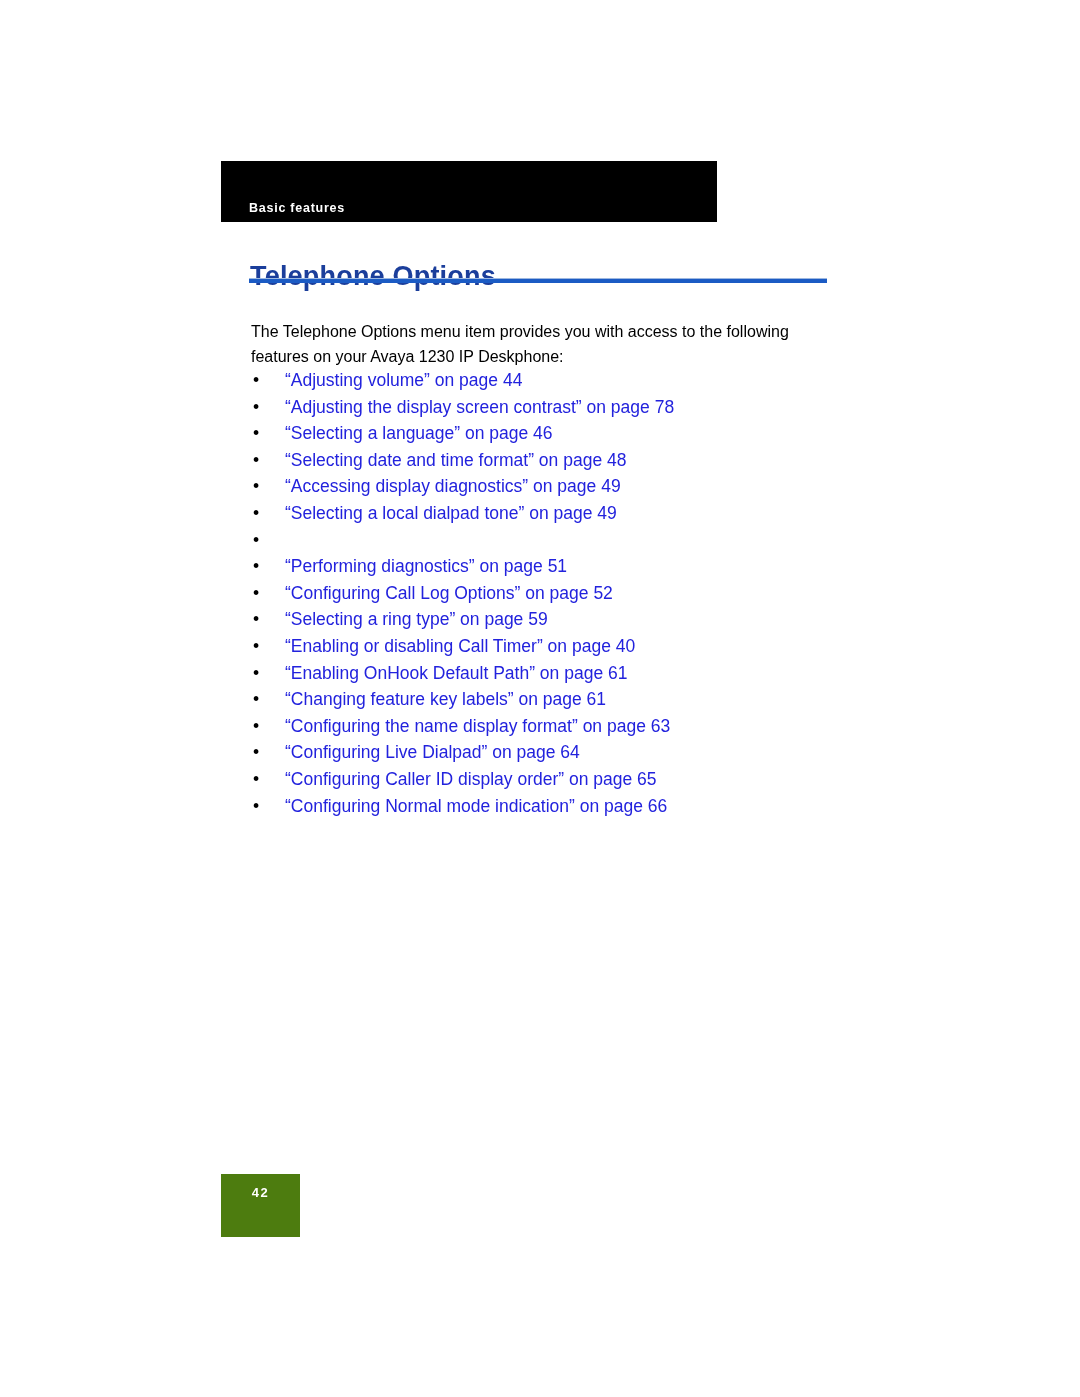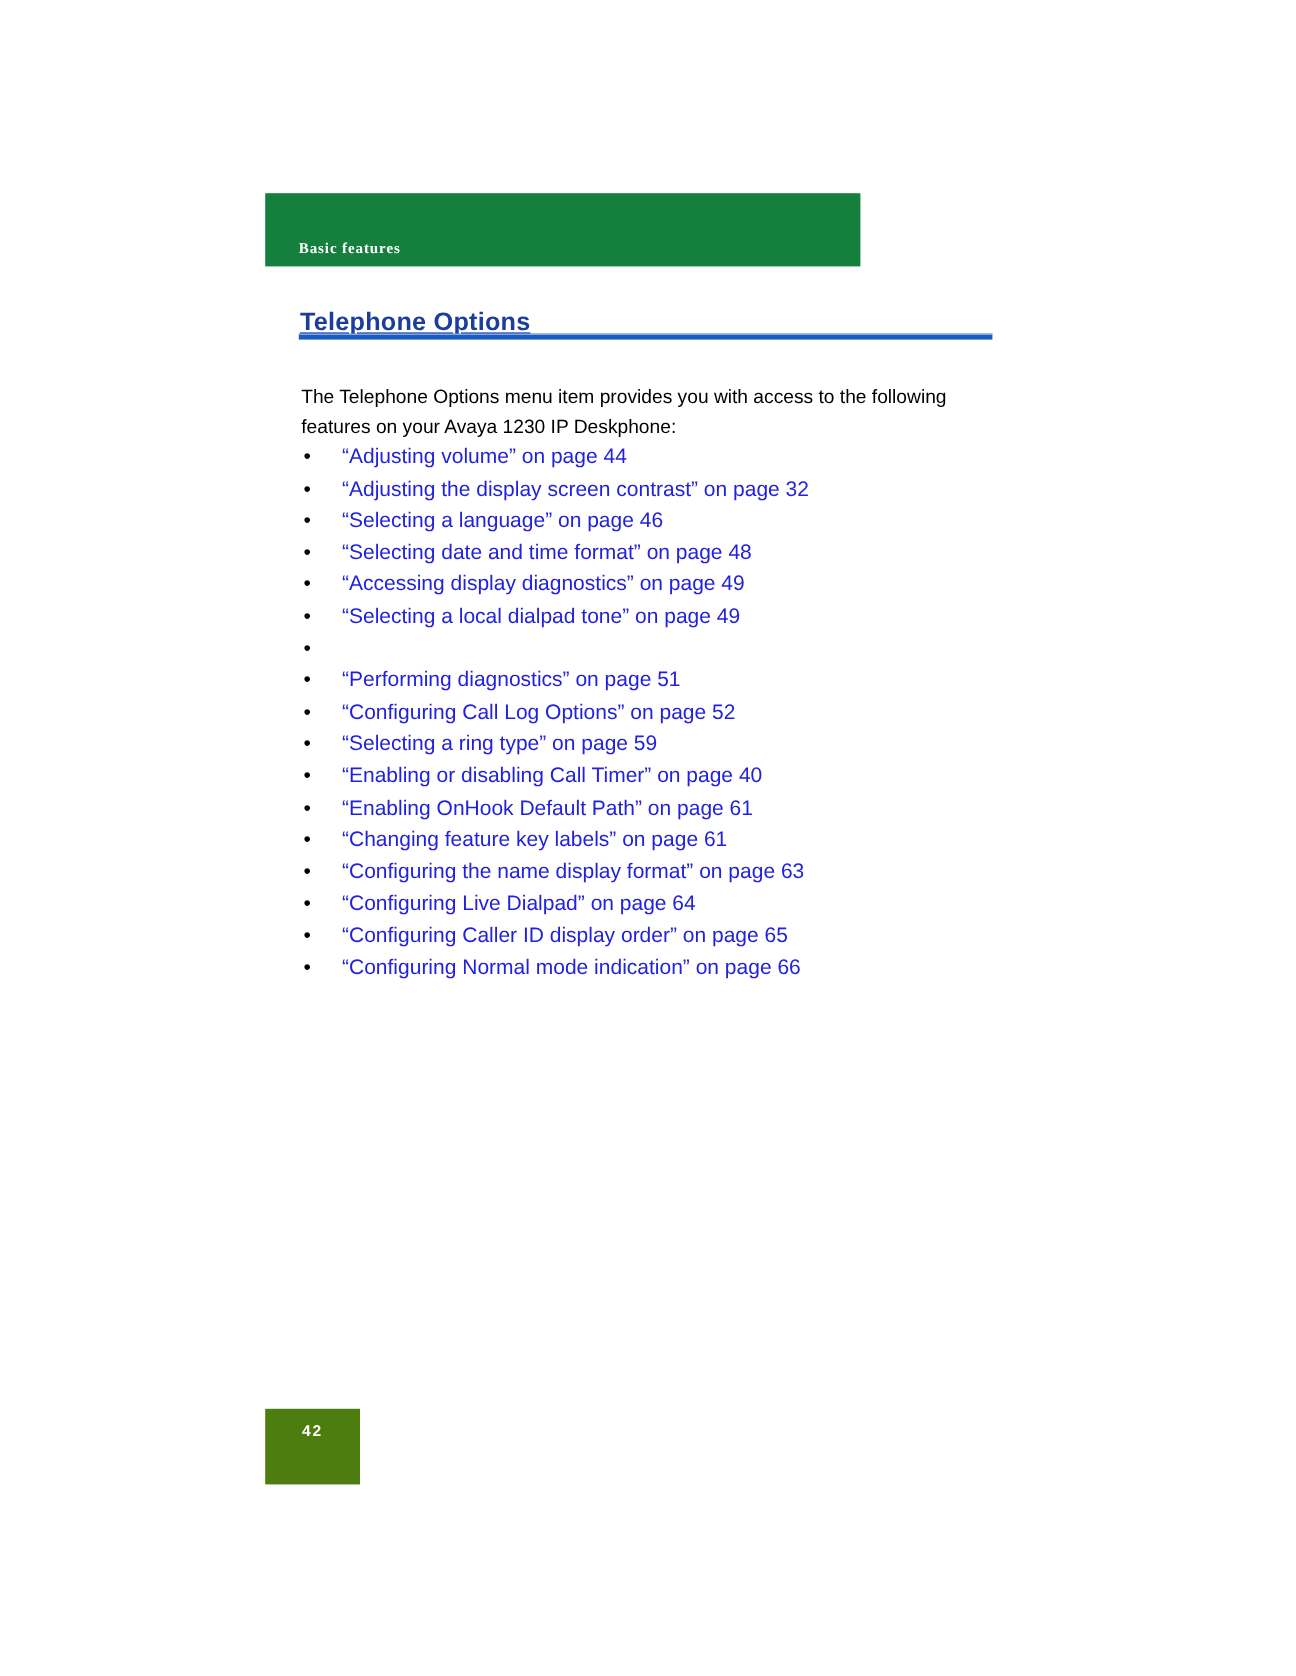--- a/index.html
+++ b/index.html
@@ -24,46 +24,44 @@
     overflow: hidden;
   }
 
   
   .header-banner {
     position: absolute;
     left: 221px;
     top: 161px;
     width: 496px;
     height: 61px;
-    background: #15803d;
+    background: #000000;
     box-sizing: border-box;
-    font-family: Liberation Serif, serif;
   }
   .header-banner-label {
     position: absolute;
     left: 28px;
     bottom: 7px;
     color: #ffffff;
     font-size: 12.5px;
     font-weight: bold;
     letter-spacing: 0.75px;
     white-space: nowrap;
   }
 
   
   .chapter-title {
     position: absolute;
     left: 250px;
     top: 243px;
-    font-size: 21px;
+    font-size: 27px;
     font-weight: bold;
     color: #1B3E9B;
     letter-spacing: 0.2px;
     white-space: nowrap;
-    text-decoration: underline;
   }
   .title-rule {
     position: absolute;
     left: 249px;
     top: 278px;
     width: 578px;
     height: 4px;
     background: #1B5BC4;
     border-top: 1px solid #9db8e0;
   }
@@ -141,21 +139,21 @@
   </div>
 
   <h1 class="chapter-title">Telephone Options</h1>
 
   <div class="title-rule"></div>
 
   <p class="intro">The Telephone Options menu item provides you with access to the following features on your Avaya 1230 IP Deskphone:</p>
 
   <ul class="bullet-list" id="cross-reference-list">
       <li class="bullet-item"><span class="bullet-dot">•</span><span class="bullet-link">“Adjusting volume” on page 44</span></li>
-      <li class="bullet-item"><span class="bullet-dot">•</span><span class="bullet-link">“Adjusting the display screen contrast” on page 32</span></li>
+      <li class="bullet-item"><span class="bullet-dot">•</span><span class="bullet-link">“Adjusting the display screen contrast” on page 78</span></li>
       <li class="bullet-item"><span class="bullet-dot">•</span><span class="bullet-link">“Selecting a language” on page 46</span></li>
       <li class="bullet-item"><span class="bullet-dot">•</span><span class="bullet-link">“Selecting date and time format” on page 48</span></li>
       <li class="bullet-item"><span class="bullet-dot">•</span><span class="bullet-link">“Accessing display diagnostics” on page 49</span></li>
       <li class="bullet-item"><span class="bullet-dot">•</span><span class="bullet-link">“Selecting a local dialpad tone” on page 49</span></li>
       <li class="bullet-item"><span class="bullet-dot">•</span></li>
       <li class="bullet-item"><span class="bullet-dot">•</span><span class="bullet-link">“Performing diagnostics” on page 51</span></li>
       <li class="bullet-item"><span class="bullet-dot">•</span><span class="bullet-link">“Configuring Call Log Options” on page 52</span></li>
       <li class="bullet-item"><span class="bullet-dot">•</span><span class="bullet-link">“Selecting a ring type” on page 59</span></li>
       <li class="bullet-item"><span class="bullet-dot">•</span><span class="bullet-link">“Enabling or disabling Call Timer” on page 40</span></li>
       <li class="bullet-item"><span class="bullet-dot">•</span><span class="bullet-link">“Enabling OnHook Default Path” on page 61</span></li>

